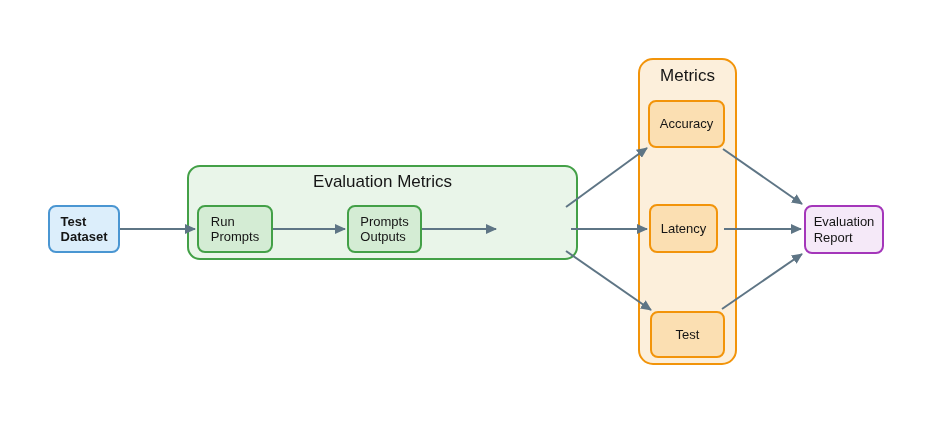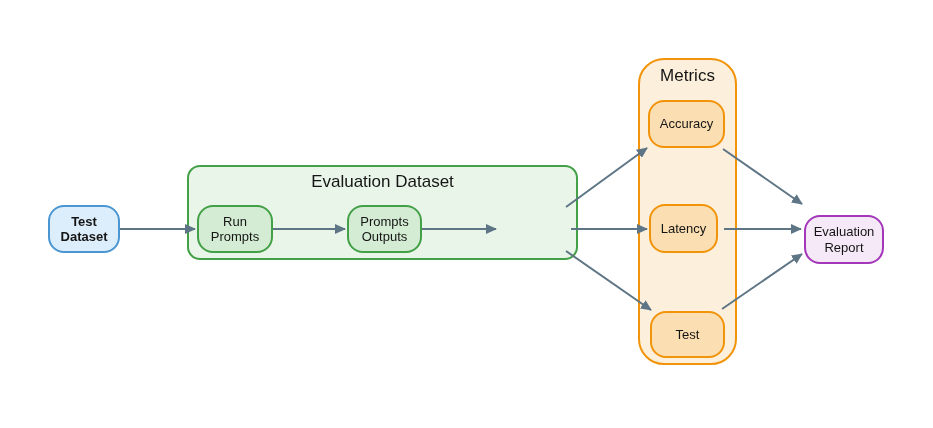--- a/index.html
+++ b/index.html
@@ -40,64 +40,64 @@
     color: #151515;
   }
   .container.green {
     background: #e9f5e9;
     border-color: #43a047;
     border-radius: 13px;
   }
   .container.orange {
     background: #fcefdb;
     border-color: #f2940a;
-    border-radius: 26px;
+    border-radius: 15px;
   }
   .node {
     position: absolute;
     box-sizing: border-box;
     border: 2px solid;
-    border-radius: 16px;
+    border-radius: 8px;
     display: flex;
     align-items: center;
     justify-content: center;
-    text-align: center;
+    text-align: left;
     font-size: 13px;
     line-height: 1.18;
     color: #151515;
     z-index: 3;
     padding: 20px;
   }
   .node.blue   { background: #dceefb; border-color: #4a96d2; font-weight: bold; }
   .node.green  { background: #d4ecd4; border-color: #43a047; }
   .node.orange { background: #fbdfb2; border-color: #f2940a; }
   .node.purple { background: #f5e9f8; border-color: #a436ba; }
 
   
   #n-test-dataset      { left: 48px;  top: 205px; width: 72px; height: 48px; }
   #n-run-prompts       { left: 197px; top: 205px; width: 76px; height: 48px; }
   #n-compare-outputs   { left: 347px; top: 205px; width: 75px; height: 48px; }
   #n-score-results     { left: 498px; top: 205px; width: 73px; height: 47px; }
   #n-accuracy          { left: 648px; top: 100px; width: 77px; height: 48px; }
   #n-latency           { left: 649px; top: 204px; width: 69px; height: 49px; }
   #n-cost              { left: 650px; top: 311px; width: 75px; height: 47px; }
-  #n-evaluation-report { left: 804px; top: 215px; width: 80px; height: 49px; }
+  #n-evaluation-report { left: 804px; top: 205px; width: 80px; height: 49px; }
 
   #c-pipeline { left: 187px; top: 165px; width: 391px; height: 95px; }
   #c-pipeline .container-title { top: 5px; }
   #c-metrics  { left: 638px; top: 58px;  width: 99px;  height: 307px; }
   #c-metrics .container-title { top: 6px; }
 </style>
 </head>
 <body>
 
 <div id="canvas">
 
   <div class="container green" id="c-pipeline">
-    <div class="container-title">Evaluation Dataset</div>
+    <div class="container-title">Evaluation Metrics</div>
   </div>
 
   <div class="container orange" id="c-metrics">
     <div class="container-title">Metrics</div>
   </div>
 
   <svg class="edge-layer" width="933" height="428">
     <defs>
       <marker id="ah" markerUnits="userSpaceOnUse" markerWidth="12" markerHeight="10" refX="10" refY="5" orient="auto">
         <path d="M0,0 L11,5 L0,10 Z" fill="#5e7585"></path>

